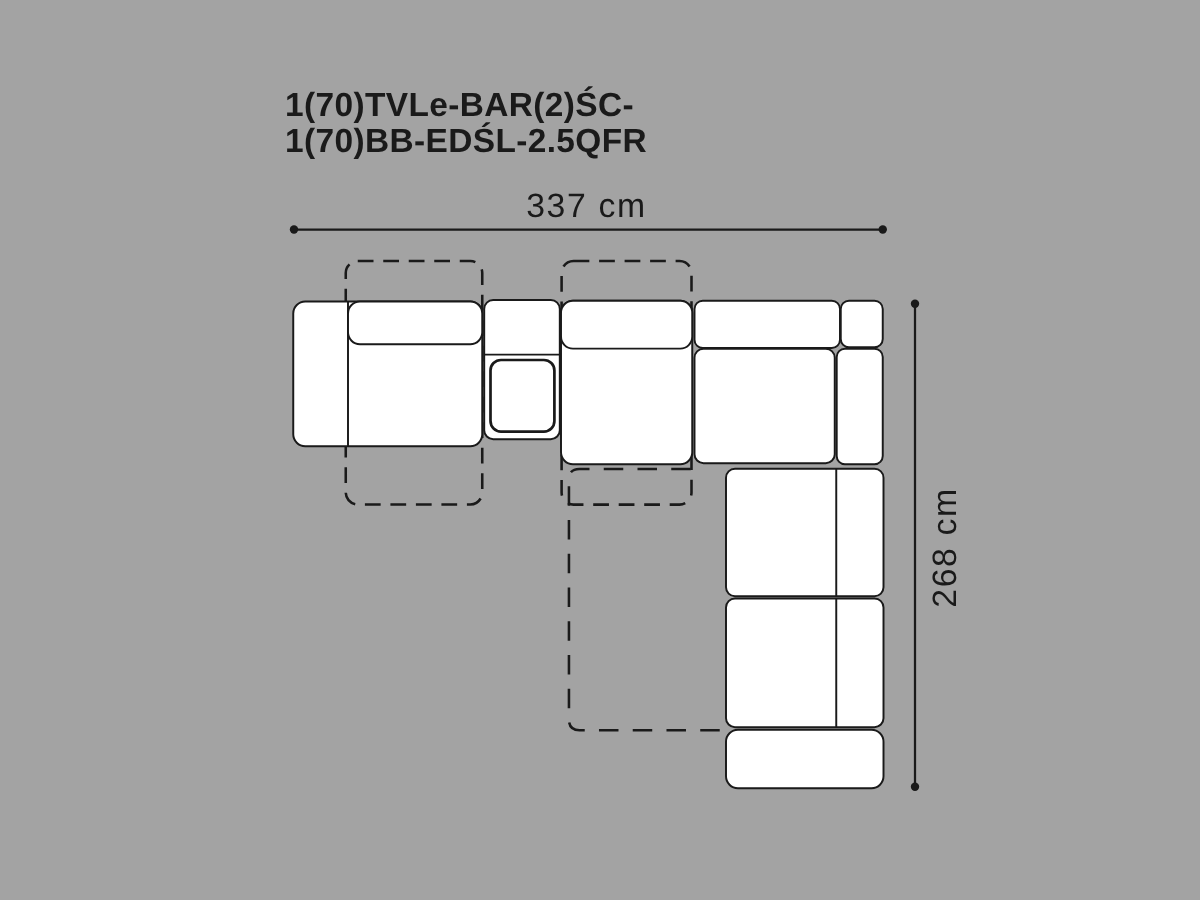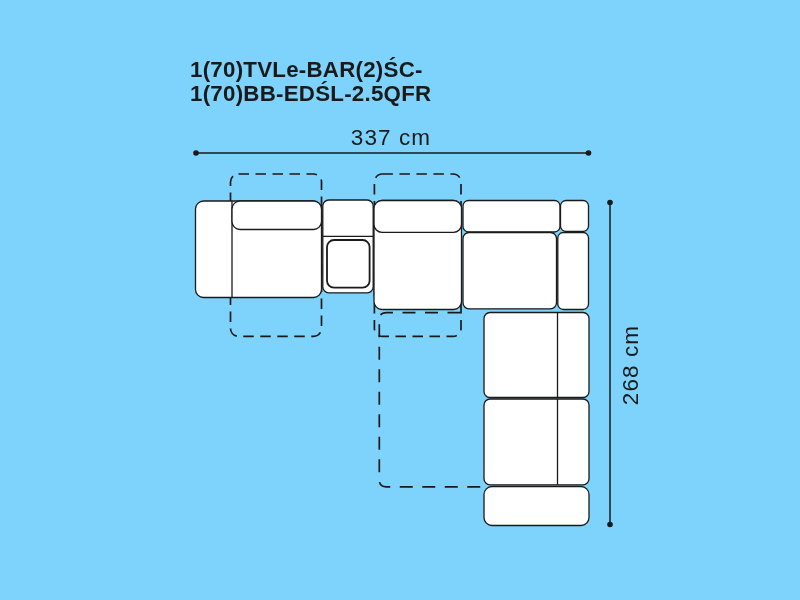--- a/index.html
+++ b/index.html
@@ -1,16 +1,16 @@
 <!DOCTYPE html>
 <html><head>
 <meta charset="utf-8">
 <style>
   html,body{margin:0;padding:0;background:#ffffff;}
-  .page{position:relative;width:800px;height:600px;background:#7dd3fc;overflow:hidden;}
+  .page{position:relative;width:800px;height:600px;background:#a3a3a3;overflow:hidden;}
   svg{display:block;}
   text{font-family:"Liberation Sans",sans-serif;fill:#1a1a1a;}
 </style>
 </head>
 <body>
 <div class="page">
 <svg width="800" height="600" viewBox="0 0 800 600">
 
   <g>
     <text x="190" y="77" font-size="22.3" font-weight="bold" letter-spacing="0.25">1(70)TVLe-BAR(2)ŚC-</text>

